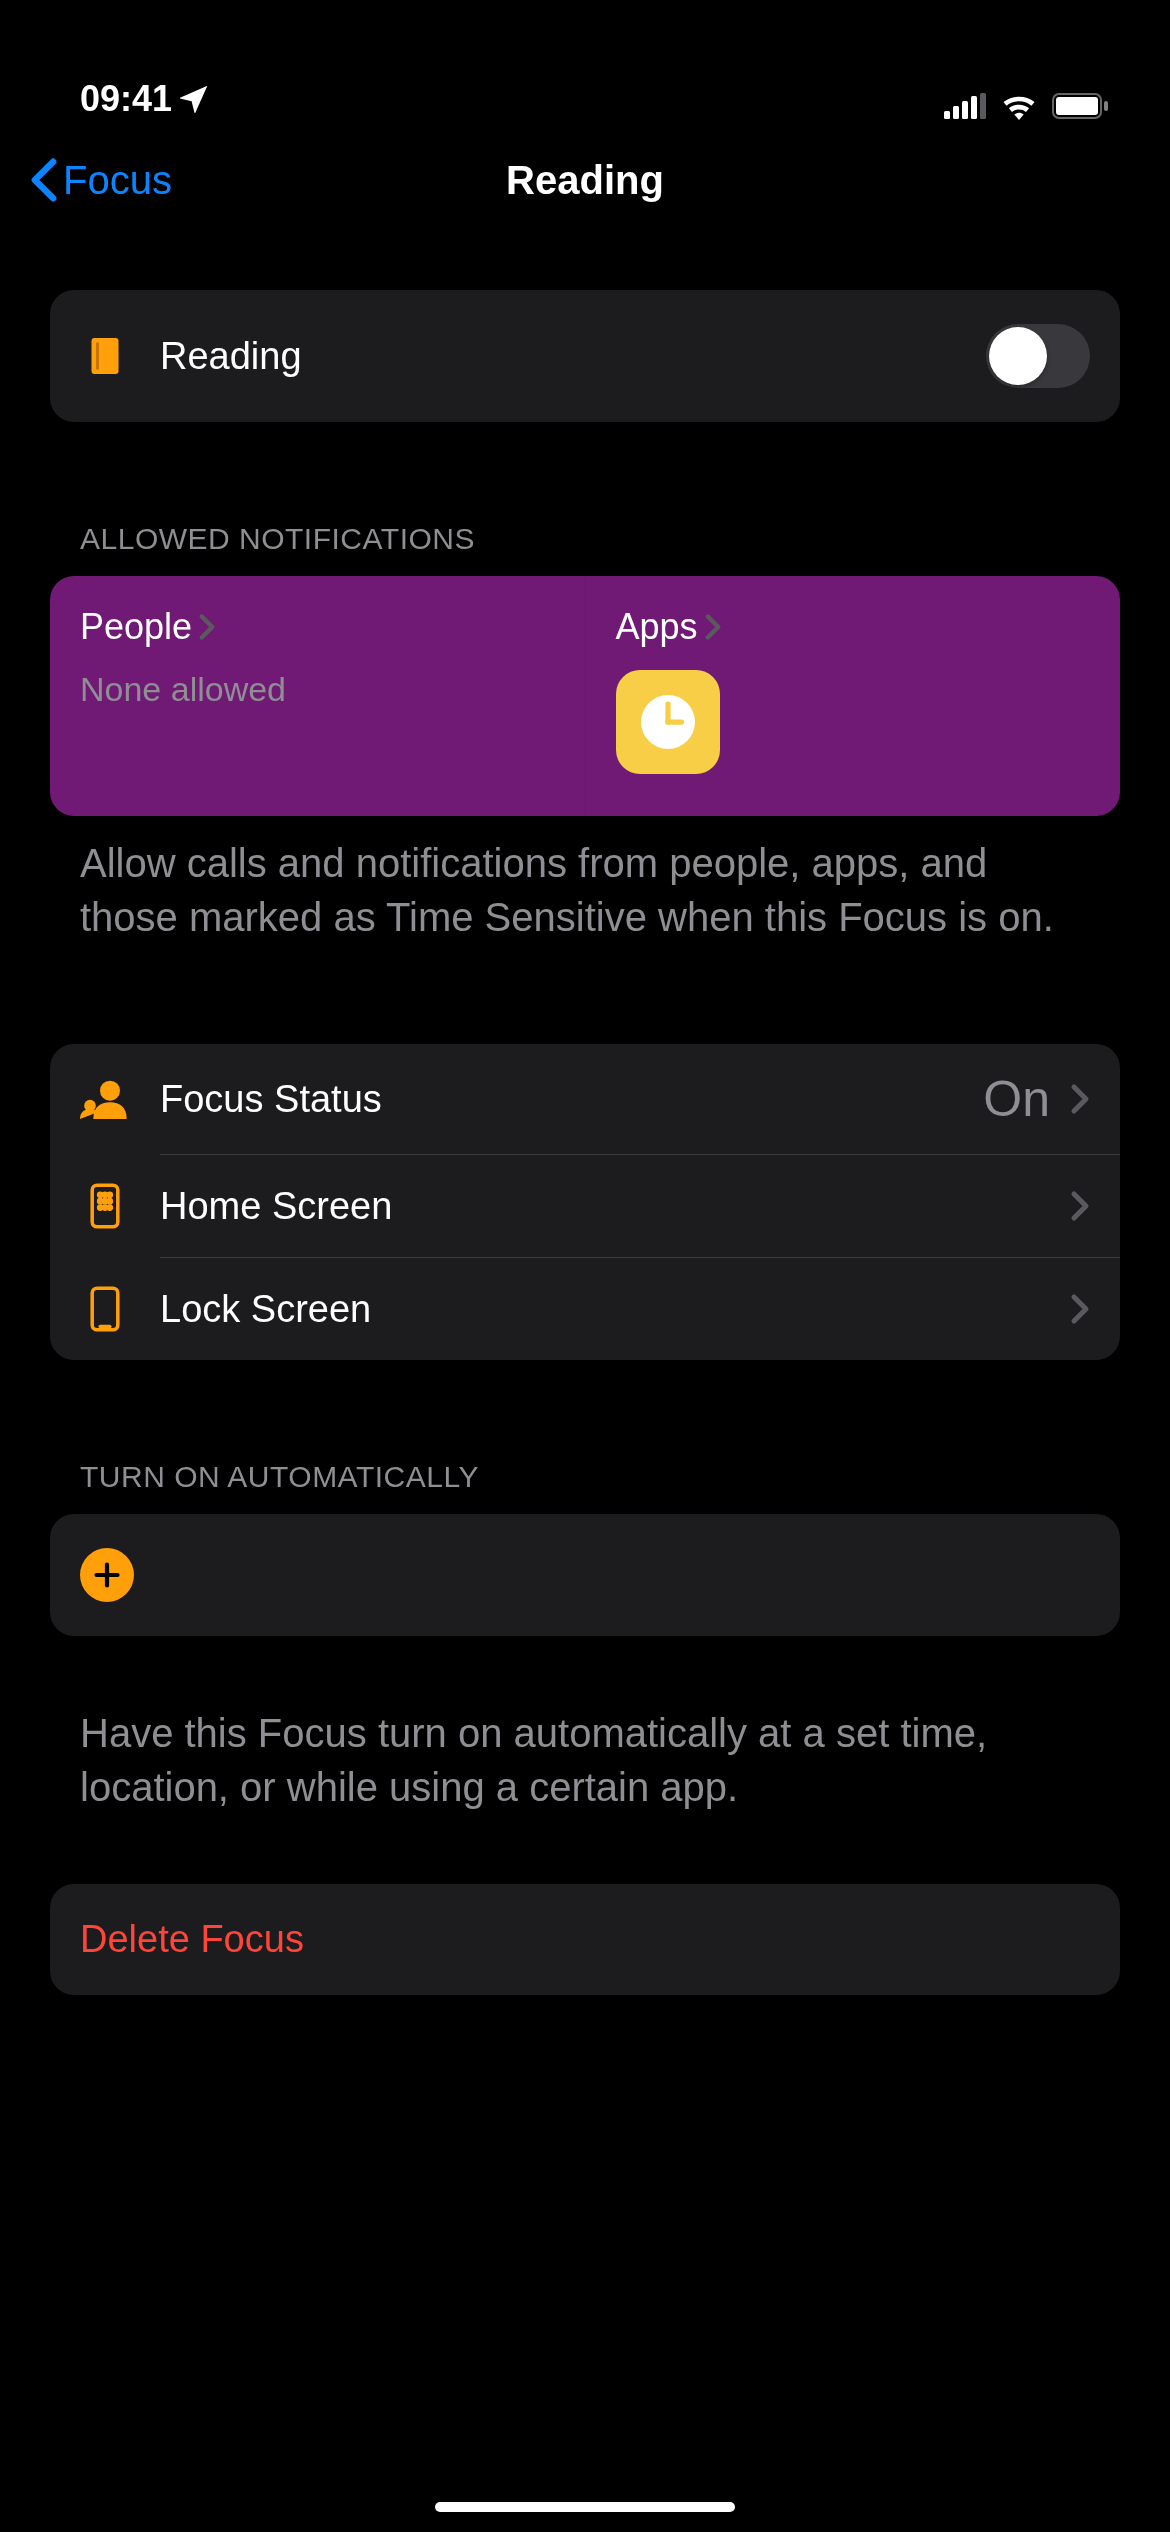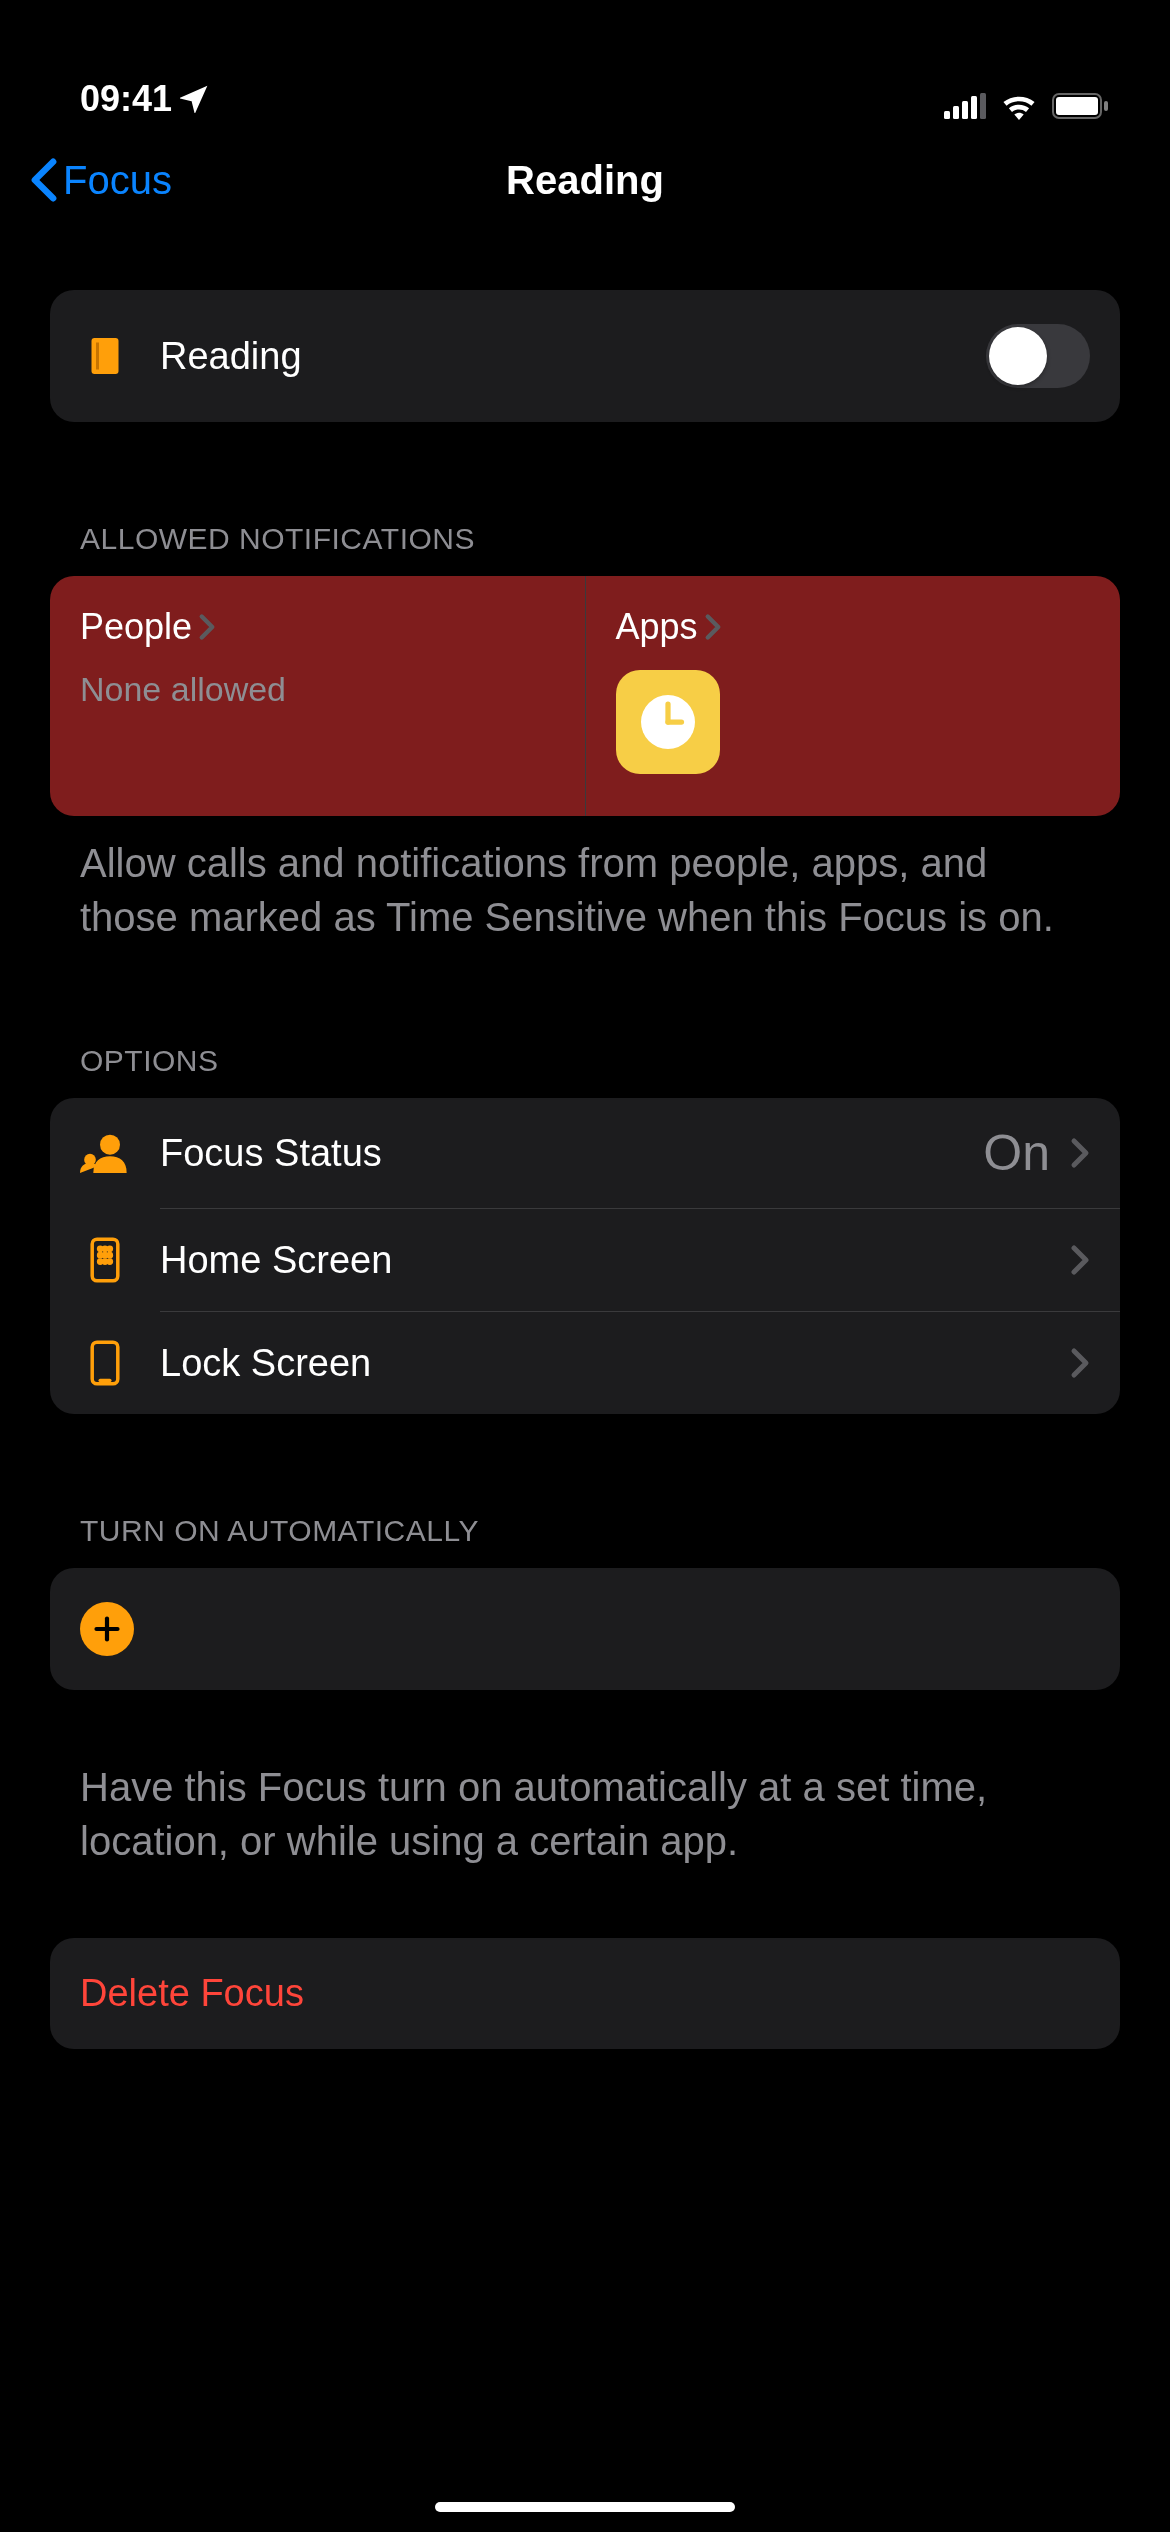--- a/index.html
+++ b/index.html
@@ -142,21 +142,21 @@
       color: #5a5a5e;
       flex-shrink: 0;
     }
     .chevron-small {
       color: #5a5a5e;
       margin-left: 6px;
     }
     
     .split-group {
       display: flex;
-      background: #7f1d1d;
+      background: #701a75;
       border-radius: 24px;
       overflow: hidden;
       min-height: 240px;
     }
     .split-col {
       flex: 1;
       padding: 30px 30px;
       display: flex;
       flex-direction: column;
       gap: 22px;
@@ -315,21 +315,20 @@
           <line x1="20" y1="20" x2="20" y2="8" stroke="#f7ce46" stroke-width="3.5" stroke-linecap="round"></line>
           <line x1="20" y1="20" x2="29" y2="20" stroke="#f7ce46" stroke-width="3.5" stroke-linecap="round"></line>
         </svg>
       </div>
     </div>
   </div>
   <div class="section-footer">Allow calls and notifications from people, apps, and those marked as Time Sensitive when this Focus is on.</div>
 
   <div class="spacer-lg"></div>
 
-  <div class="section-header">OPTIONS</div>
   <div class="group">
     <div class="cell">
       <div class="cell-icon orange">
         <svg width="50" height="40" viewBox="0 0 30 24" fill="#ff9f0a">
           <circle cx="18" cy="7" r="6"></circle>
           <path d="M8 24 C8 17 12 14 18 14 C24 14 28 17 28 24 Z"></path>
           <circle cx="6" cy="16" r="3.5"></circle>
           <path d="M0 24 C0 20 2.5 18 6 18 C8 18 9.5 18.7 10.5 20"></path>
         </svg>
       </div>

